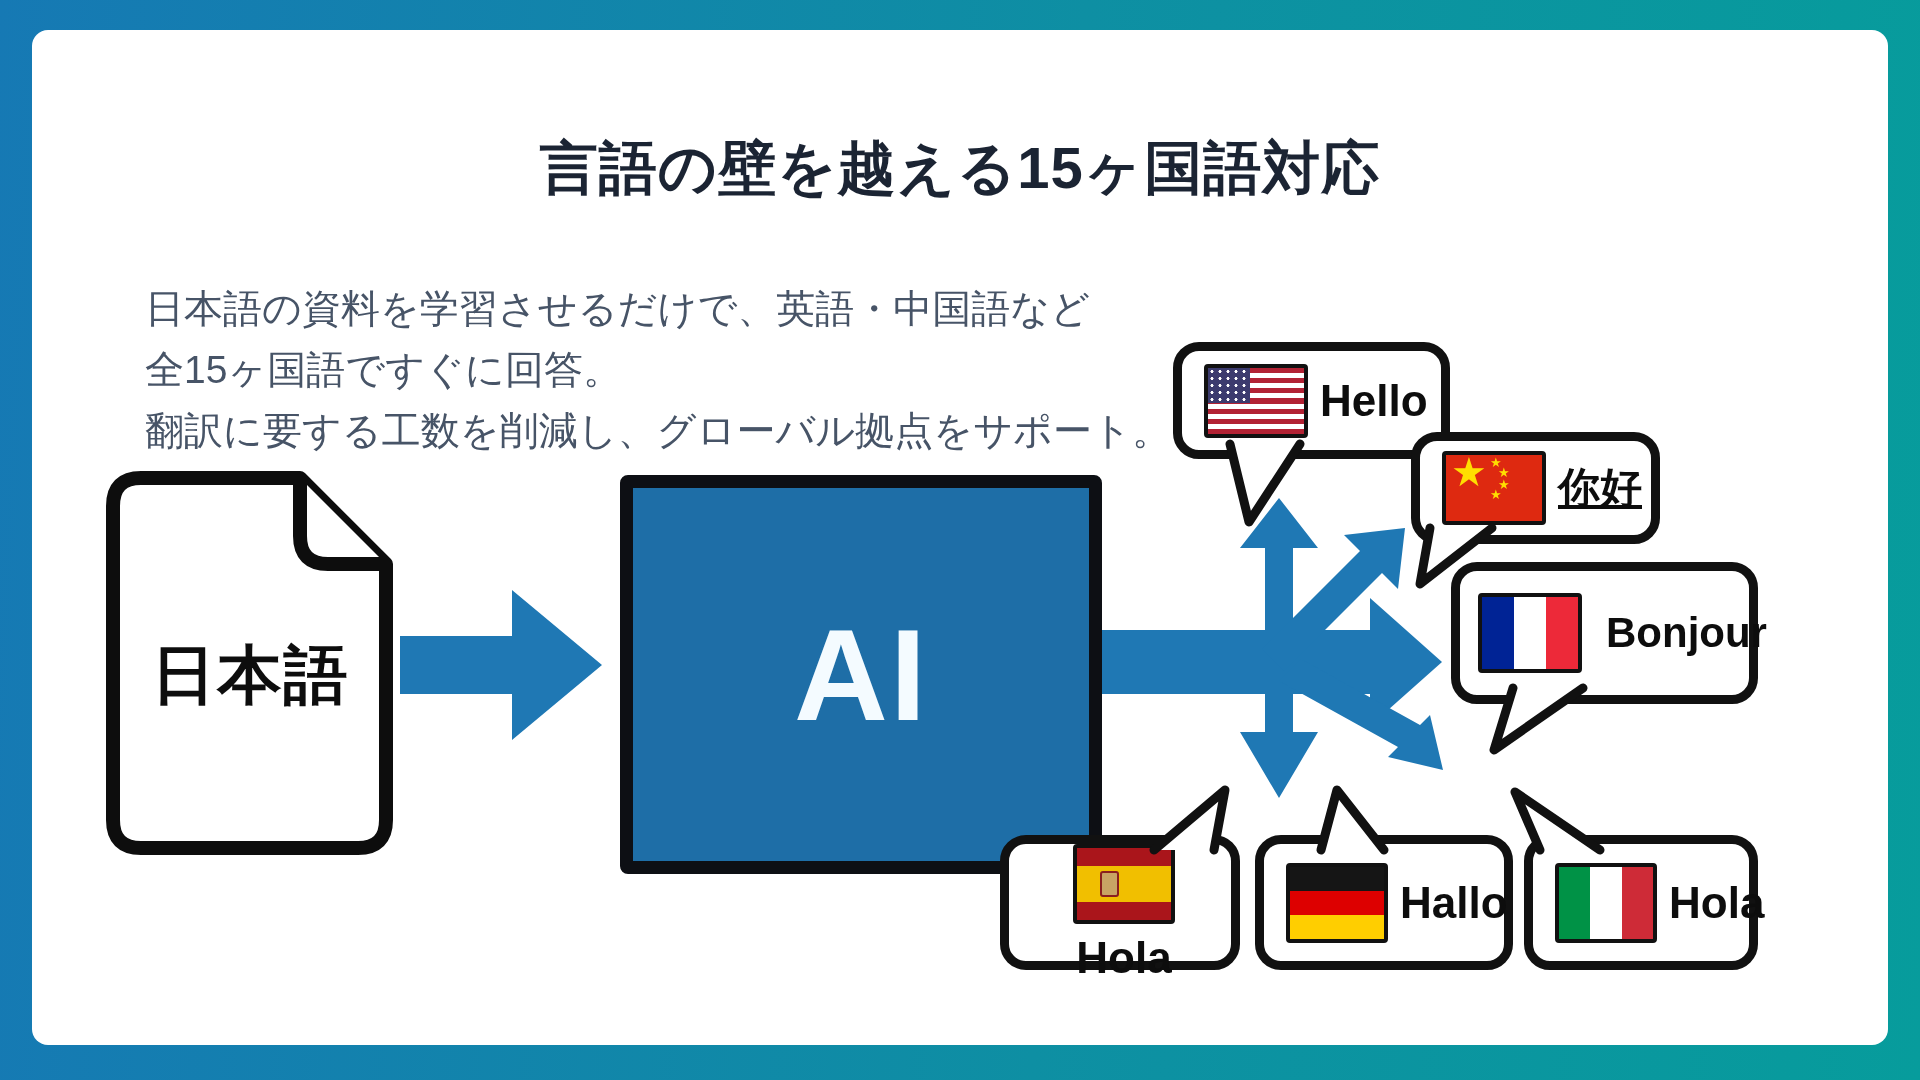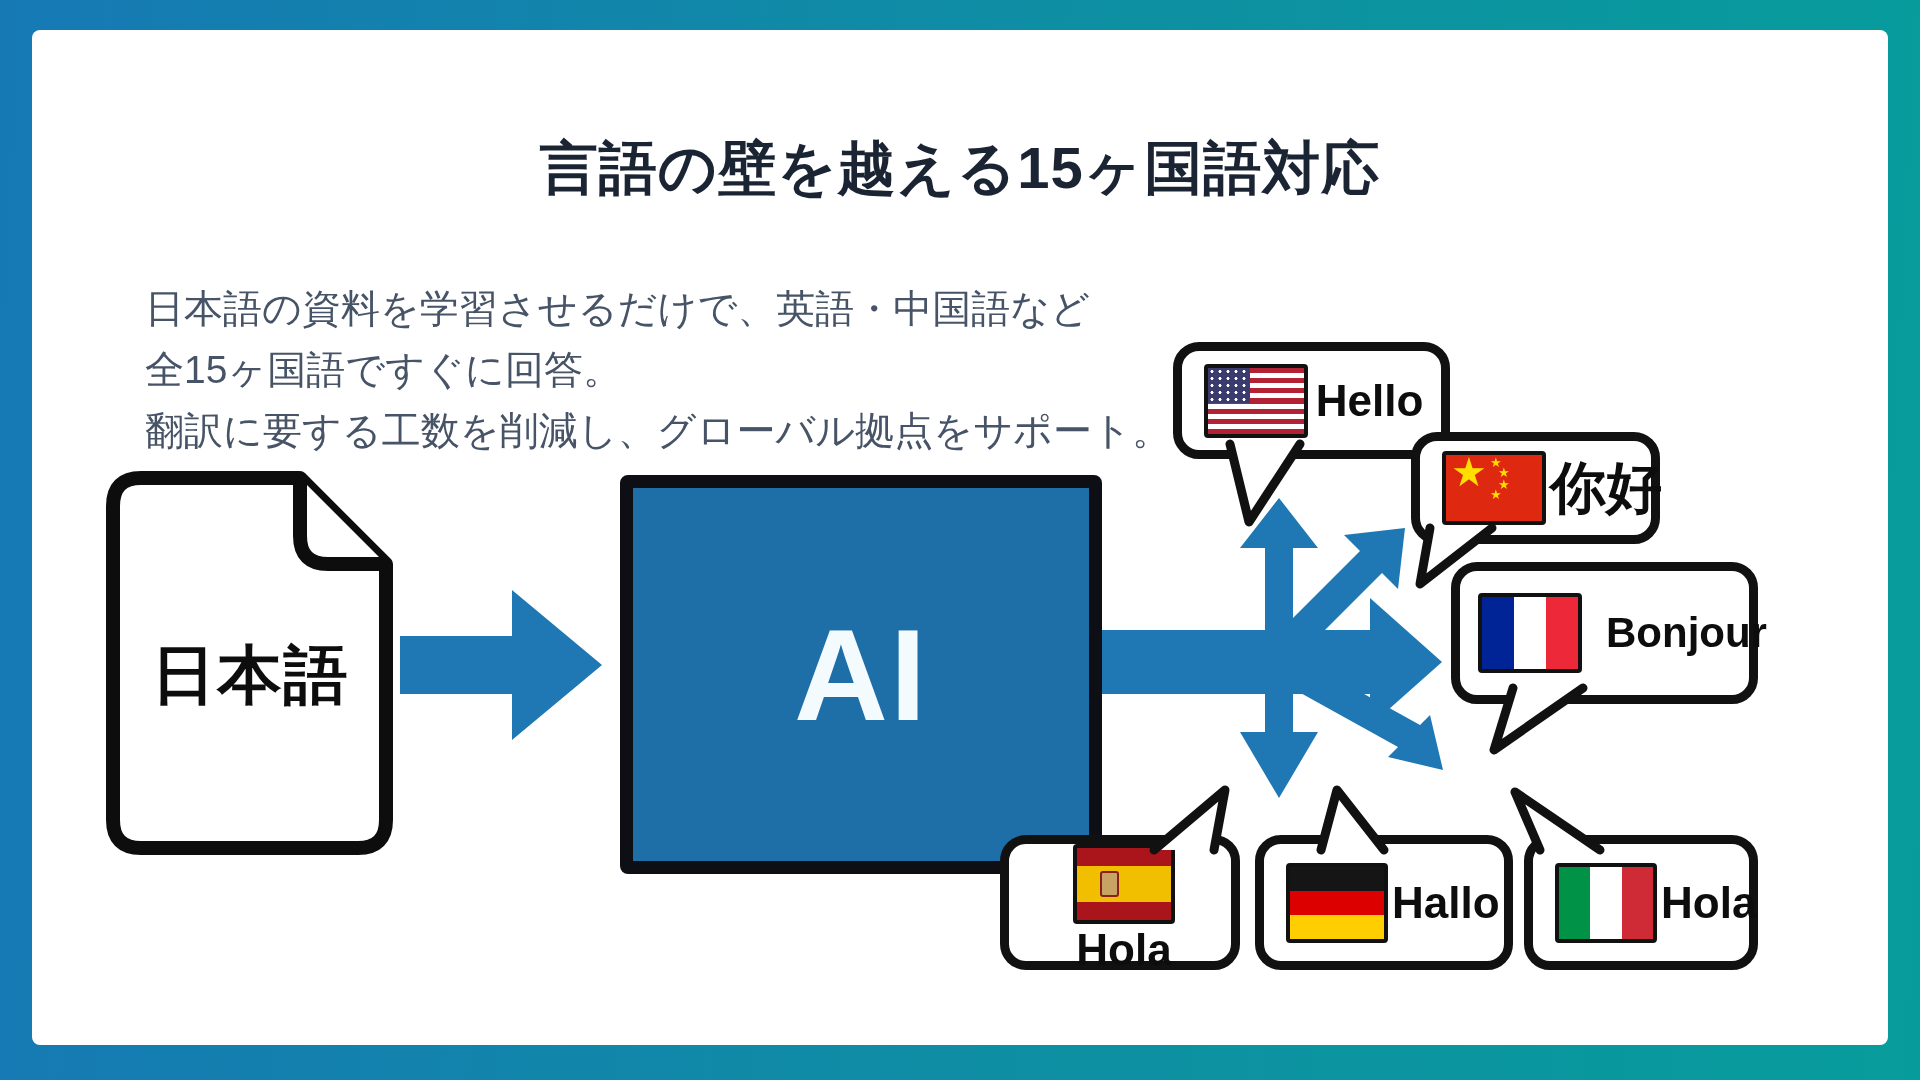--- a/index.html
+++ b/index.html
@@ -3,21 +3,21 @@
 <meta charset="utf-8">
 <style>
   html,body{margin:0;padding:0;}
   body{
     width:1920px;height:1080px;overflow:hidden;position:relative;
     font-family:"Liberation Sans","DejaVu Sans",sans-serif;
     background:linear-gradient(93deg,#1679b4 0%,#0e8fa3 55%,#079c9c 100%);
   }
   .card{
     position:absolute;left:32px;top:30px;width:1856px;height:1015px;
-    background:#ffffff;border-radius:8px;
+    background:#ffffff;border-radius:16px;
   }
   .title{
     position:absolute;left:0;top:100px;width:100%;
     text-align:center;font-size:58px;font-weight:800;color:#1b2433;
     letter-spacing:1px;
   }
   .paragraph{
     position:absolute;left:113px;top:248px;width:1100px;
     font-size:39px;line-height:61px;color:#475467;font-weight:500;
   }
@@ -34,29 +34,29 @@
     position:absolute;left:620px;top:475px;width:456px;height:373px;
     background:#1e6ea7;border:13px solid #0d0f14;border-radius:8px;
     display:flex;align-items:center;justify-content:center;z-index:2;
   }
   .ai-label{
     font-size:130px;font-weight:800;color:#f4fbff;letter-spacing:2px;
   }
   .bubble{
     position:absolute;background:#ffffff;border:9px solid #111111;
     border-radius:26px;display:flex;align-items:center;z-index:2;
-    box-sizing:border-box;padding:0 14px 0 22px;gap:4px;
+    box-sizing:border-box;padding:0 14px 0 22px;gap:12px;
   }
   .bubble .label{
     font-weight:800;color:#0d0d0d;font-size:44px;line-height:1;
     flex:1;text-align:center;white-space:nowrap;
   }
   .bubble-hello  {left:1173px;top:342px;width:277px;height:117px;}
   .bubble-nihao  {left:1411px;top:432px;width:249px;height:112px;}
-  .bubble-nihao .label{font-size:56px;}
+  .bubble-nihao .label{font-size:42px;text-decoration:underline;}
   .bubble-bonjour{left:1451px;top:562px;width:307px;height:142px;padding-left:18px;gap:24px;}
   .bubble-bonjour .label{font-size:42px;}
   .bubble-hola   {left:1000px;top:835px;width:240px;height:135px;flex-direction:column;}
   .bubble-hallo  {left:1255px;top:835px;width:258px;height:135px;}
   .bubble-ciao   {left:1524px;top:835px;width:234px;height:135px;}
   .flag{
     position:relative;flex:none;border:4px solid #111111;border-radius:4px;
     width:96px;height:66px;overflow:hidden;
   }
   .flag-us{background:repeating-linear-gradient(180deg,#b22234 0 7.7%,#ffffff 7.7% 15.4%);}

